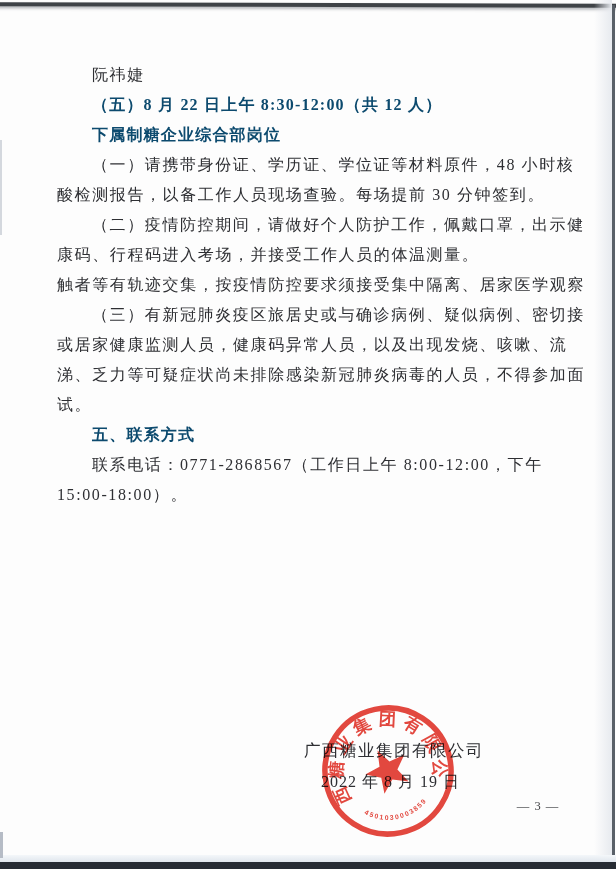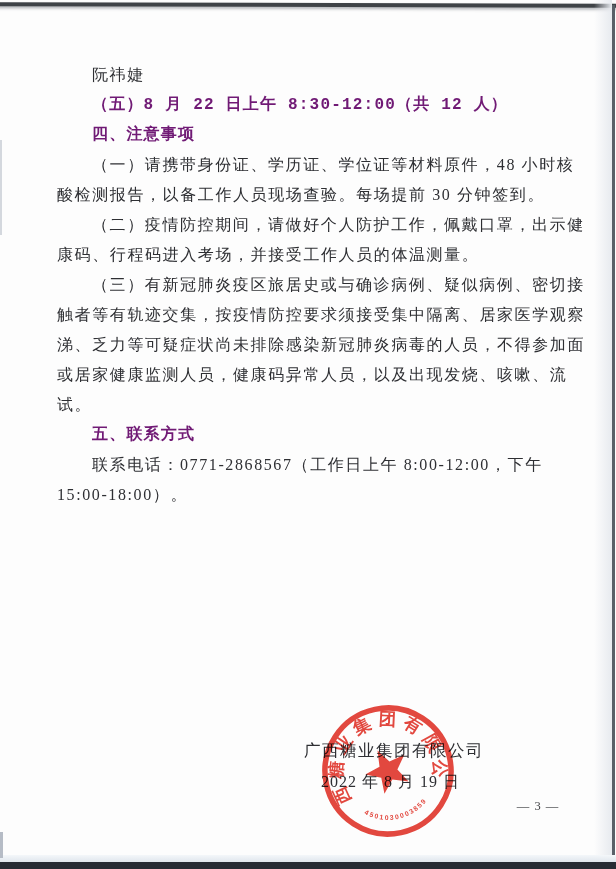--- a/index.html
+++ b/index.html
@@ -58,23 +58,23 @@
   }
   .line {
     height: 30px;
     line-height: 30px;
     font-size: 16px;
     letter-spacing: 1.6px;
     white-space: nowrap;
   }
   .line.indent { padding-left: 35px; }
   .line.bold {
-    font-family: Liberation Mono, monospace;
+    font-family: Liberation Serif, serif;
     font-weight: 700;
-    color: #701a75;
+    color: #0c4a6e;
     letter-spacing: 1.2px;
   }
 
   
   .sign-company {
     position: absolute;
     left: 304px;
     top: 740px;
     font-size: 16.5px;
     letter-spacing: 1.5px;
@@ -151,45 +151,45 @@
 
   <div class="doc-body">
 
   <div class="line indent">
       <span>阮祎婕</span>
     </div>
       <div class="line bold indent">
       <span>（五）8 月 22 日上午 8:30-12:00（共 12 人）</span>
     </div>
       <div class="line bold indent">
-      <span>四、注意事项</span>
+      <span>下属制糖企业综合部岗位</span>
     </div>
       <div class="line indent">
       <span>（一）请携带身份证、学历证、学位证等材料原件，48 小时核</span>
     </div>
       <div class="line">
       <span>酸检测报告，以备工作人员现场查验。每场提前 30 分钟签到。</span>
     </div>
       <div class="line indent">
       <span>（二）疫情防控期间，请做好个人防护工作，佩戴口罩，出示健</span>
     </div>
       <div class="line">
       <span>康码、行程码进入考场，并接受工作人员的体温测量。</span>
     </div>
+      <div class="line">
+      <span>触者等有轨迹交集，按疫情防控要求须接受集中隔离、居家医学观察</span>
+    </div>
       <div class="line indent">
       <span>（三）有新冠肺炎疫区旅居史或与确诊病例、疑似病例、密切接</span>
     </div>
       <div class="line">
-      <span>触者等有轨迹交集，按疫情防控要求须接受集中隔离、居家医学观察</span>
+      <span>或居家健康监测人员，健康码异常人员，以及出现发烧、咳嗽、流</span>
     </div>
       <div class="line">
       <span>涕、乏力等可疑症状尚未排除感染新冠肺炎病毒的人员，不得参加面</span>
-    </div>
-      <div class="line">
-      <span>或居家健康监测人员，健康码异常人员，以及出现发烧、咳嗽、流</span>
     </div>
       <div class="line">
       <span>试。</span>
     </div>
       <div class="line bold indent">
       <span>五、联系方式</span>
     </div>
       <div class="line indent">
       <span>联系电话：0771-2868567（工作日上午 8:00-12:00，下午</span>
     </div>

